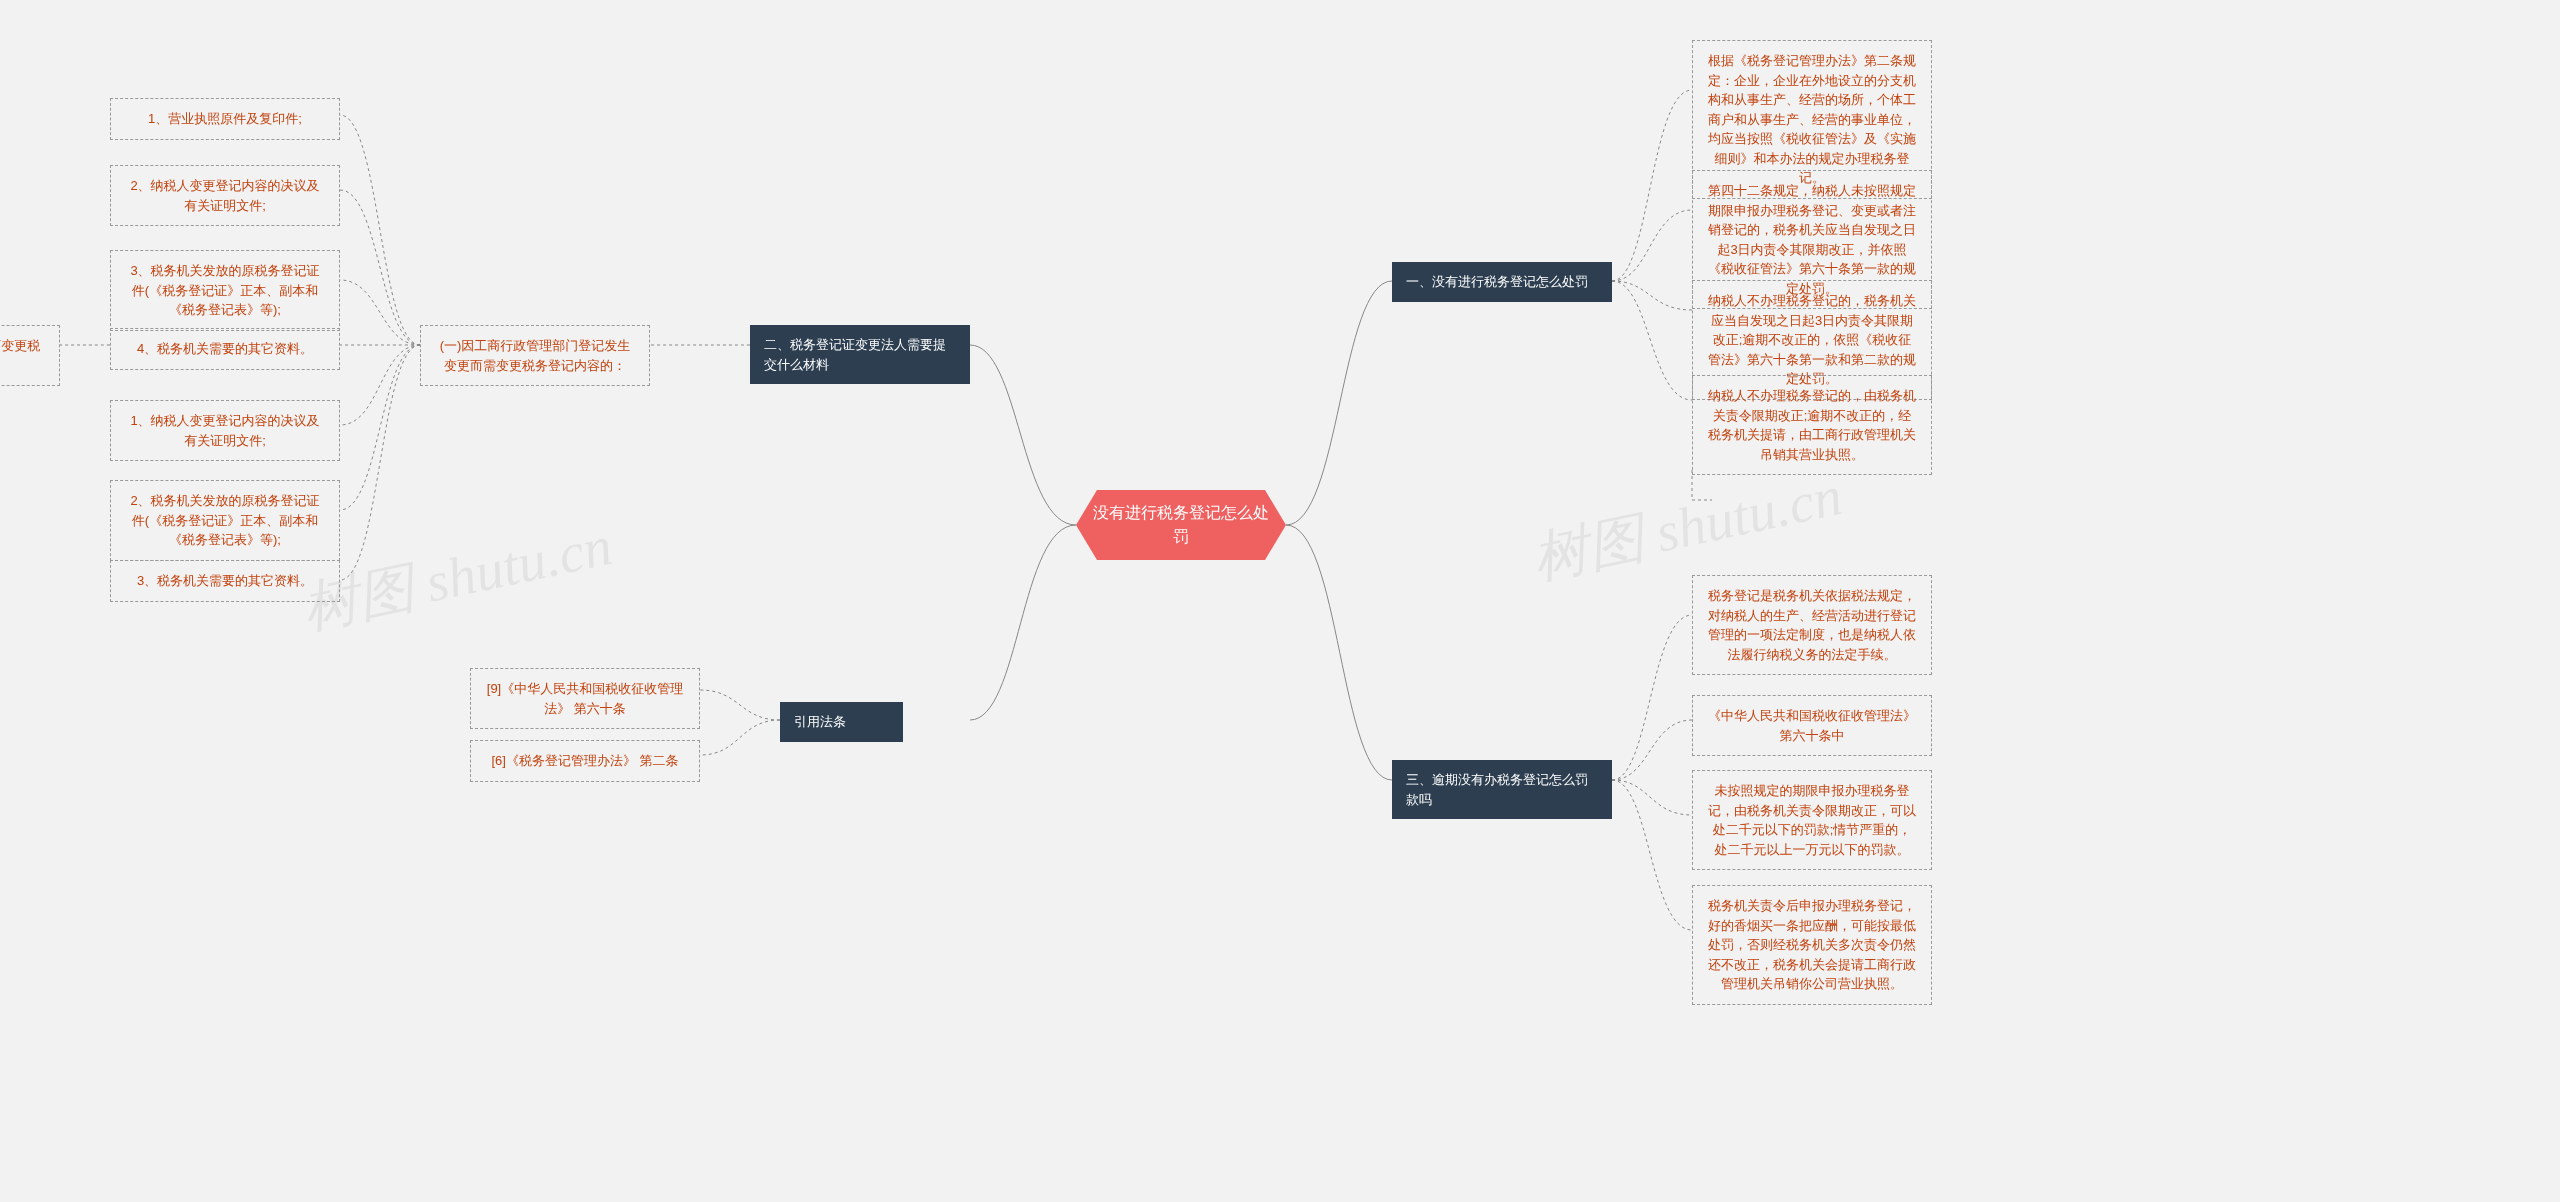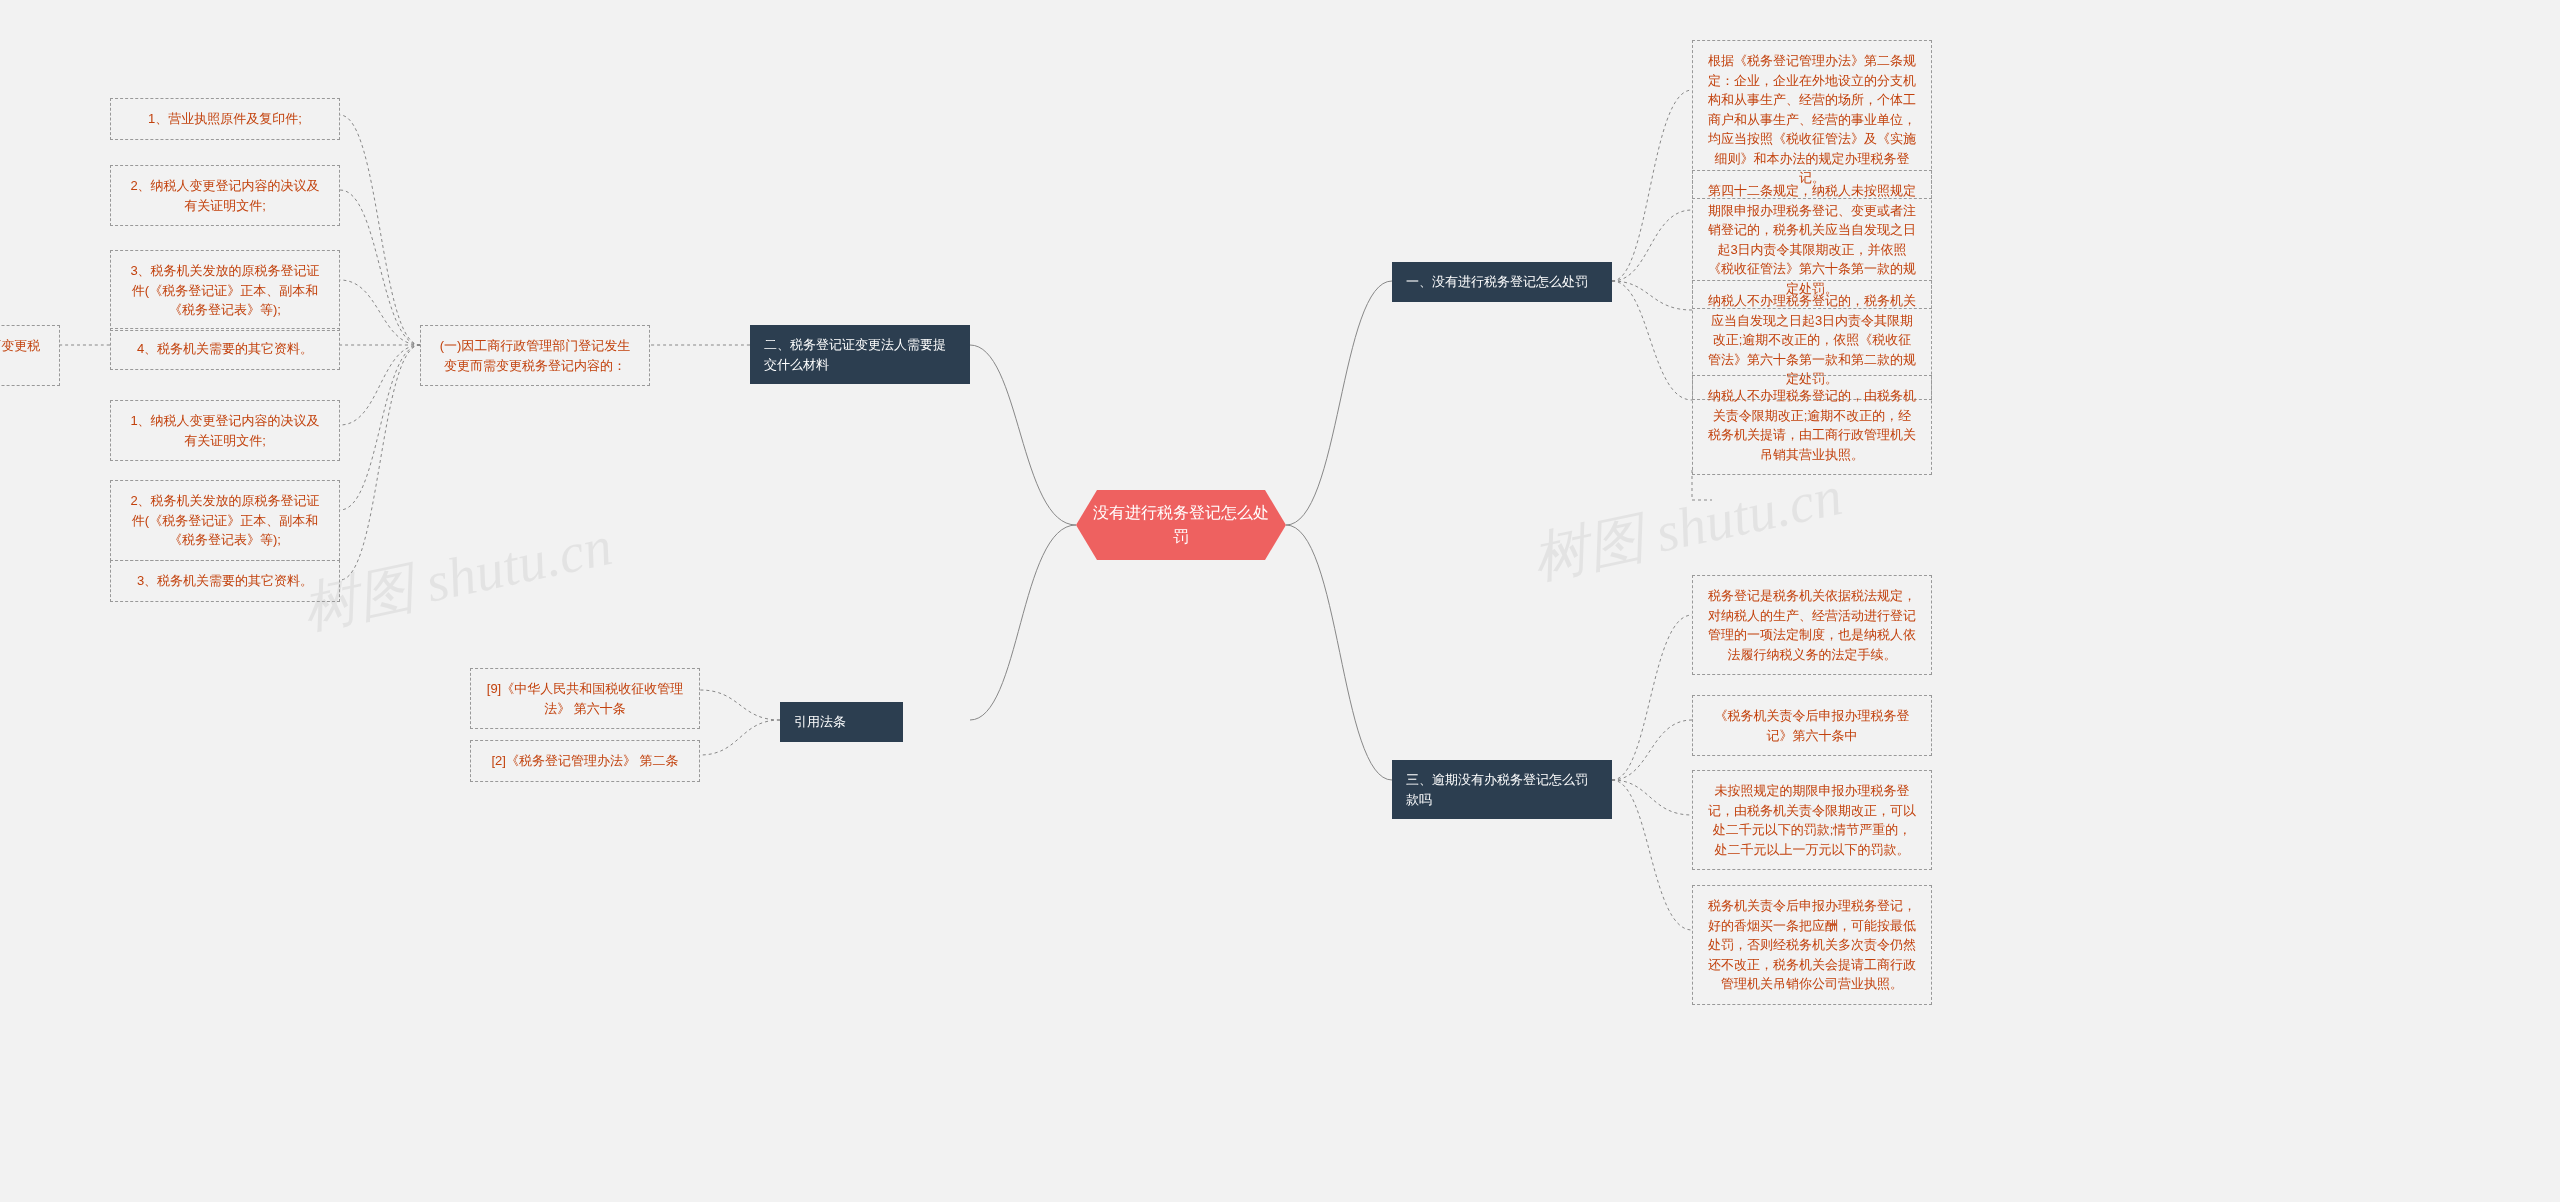--- a/index.html
+++ b/index.html
@@ -112,31 +112,31 @@
 <div class="node root" style="left:1076px; top:490px">没有进行税务登记怎么处罚</div>
 
 <div class="node branch" style="left:1392px; top:262px">一、没有进行税务登记怎么处罚</div>
 <div class="node leaf leaf-wide" style="left:1692px; top:40px">根据《税务登记管理办法》第二条规定：企业，企业在外地设立的分支机构和从事生产、经营的场所，个体工商户和从事生产、经营的事业单位，均应当按照《税收征管法》及《实施细则》和本办法的规定办理税务登记。</div>
 <div class="node leaf leaf-wide" style="left:1692px; top:170px">第四十二条规定，纳税人未按照规定期限申报办理税务登记、变更或者注销登记的，税务机关应当自发现之日起3日内责令其限期改正，并依照《税收征管法》第六十条第一款的规定处罚。</div>
 <div class="node leaf leaf-wide" style="left:1692px; top:280px">纳税人不办理税务登记的，税务机关应当自发现之日起3日内责令其限期改正;逾期不改正的，依照《税收征管法》第六十条第一款和第二款的规定处罚。</div>
 <div class="node leaf leaf-wide" style="left:1692px; top:375px">纳税人不办理税务登记的，由税务机关责令限期改正;逾期不改正的，经税务机关提请，由工商行政管理机关吊销其营业执照。</div>
 
 <div class="node branch" style="left:1392px; top:760px">三、逾期没有办税务登记怎么罚款吗</div>
 <div class="node leaf leaf-wide" style="left:1692px; top:575px">税务登记是税务机关依据税法规定，对纳税人的生产、经营活动进行登记管理的一项法定制度，也是纳税人依法履行纳税义务的法定手续。</div>
-<div class="node leaf leaf-wide" style="left:1692px; top:695px">《税务机关责令后申报办理税务登记》第六十条中</div>
+<div class="node leaf leaf-wide" style="left:1692px; top:695px">《中华人民共和国税收征收管理法》第六十条中</div>
 <div class="node leaf leaf-wide" style="left:1692px; top:770px">未按照规定的期限申报办理税务登记，由税务机关责令限期改正，可以处二千元以下的罚款;情节严重的，处二千元以上一万元以下的罚款。</div>
 <div class="node leaf leaf-wide" style="left:1692px; top:885px">税务机关责令后申报办理税务登记，好的香烟买一条把应酬，可能按最低处罚，否则经税务机关多次责令仍然还不改正，税务机关会提请工商行政管理机关吊销你公司营业执照。</div>
 
 <div class="node branch" style="left:750px; top:325px">二、税务登记证变更法人需要提交什么材料</div>
 <div class="node leaf" style="left:420px; top:325px">(一)因工商行政管理部门登记发生变更而需变更税务登记内容的：</div>
 <div class="node leaf" style="left:110px; top:98px">1、营业执照原件及复印件;</div>
 <div class="node leaf" style="left:110px; top:165px">2、纳税人变更登记内容的决议及有关证明文件;</div>
 <div class="node leaf" style="left:110px; top:250px">3、税务机关发放的原税务登记证件(《税务登记证》正本、副本和《税务登记表》等);</div>
 <div class="node leaf" style="left:110px; top:328px">4、税务机关需要的其它资料。</div>
 
 <div class="node leaf" style="left:-170px; top:325px; width:230px">(二)非工商登记变更因素而变更税务登记内容的;</div>
 <div class="node leaf" style="left:110px; top:400px">1、纳税人变更登记内容的决议及有关证明文件;</div>
 <div class="node leaf" style="left:110px; top:480px">2、税务机关发放的原税务登记证件(《税务登记证》正本、副本和《税务登记表》等);</div>
 <div class="node leaf" style="left:110px; top:560px">3、税务机关需要的其它资料。</div>
 
 <div class="node branch" style="left:780px; top:702px; width:123px">引用法条</div>
 <div class="node leaf" style="left:470px; top:668px">[9]《中华人民共和国税收征收管理法》 第六十条</div>
-<div class="node leaf" style="left:470px; top:740px">[2]《税务登记管理办法》 第二条</div>
+<div class="node leaf" style="left:470px; top:740px">[6]《税务登记管理办法》 第二条</div>
 
 </body></html>

